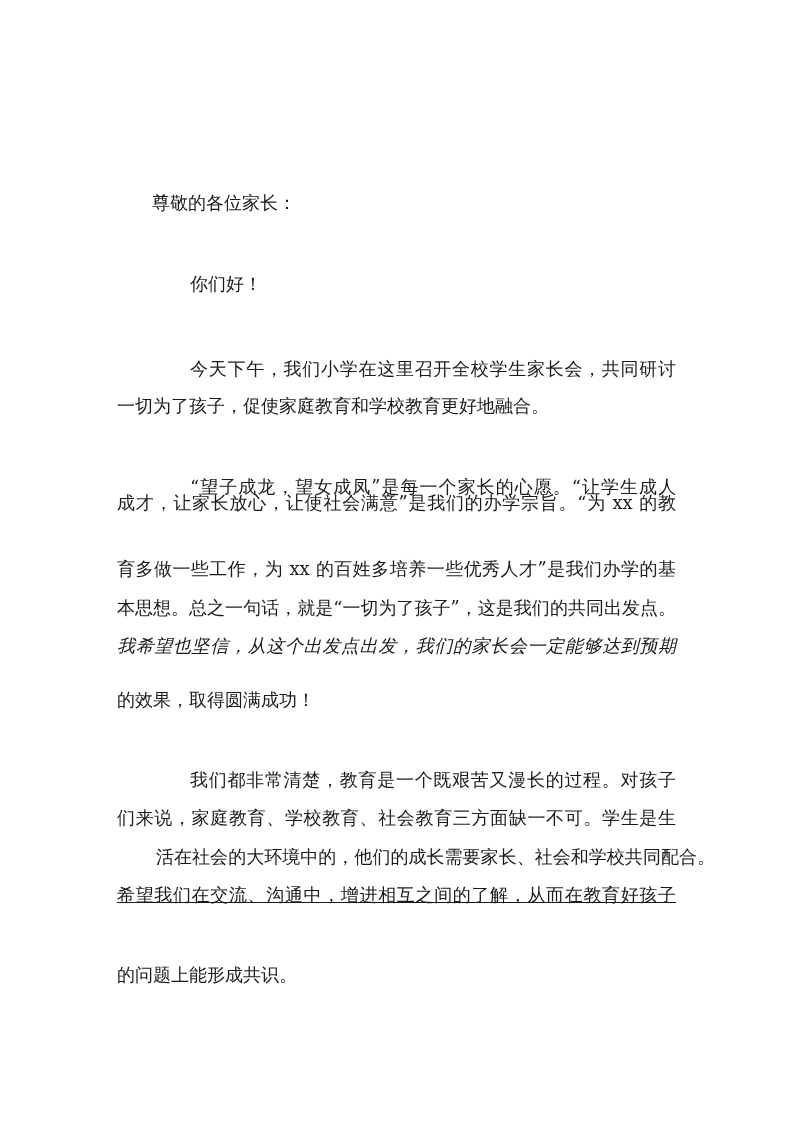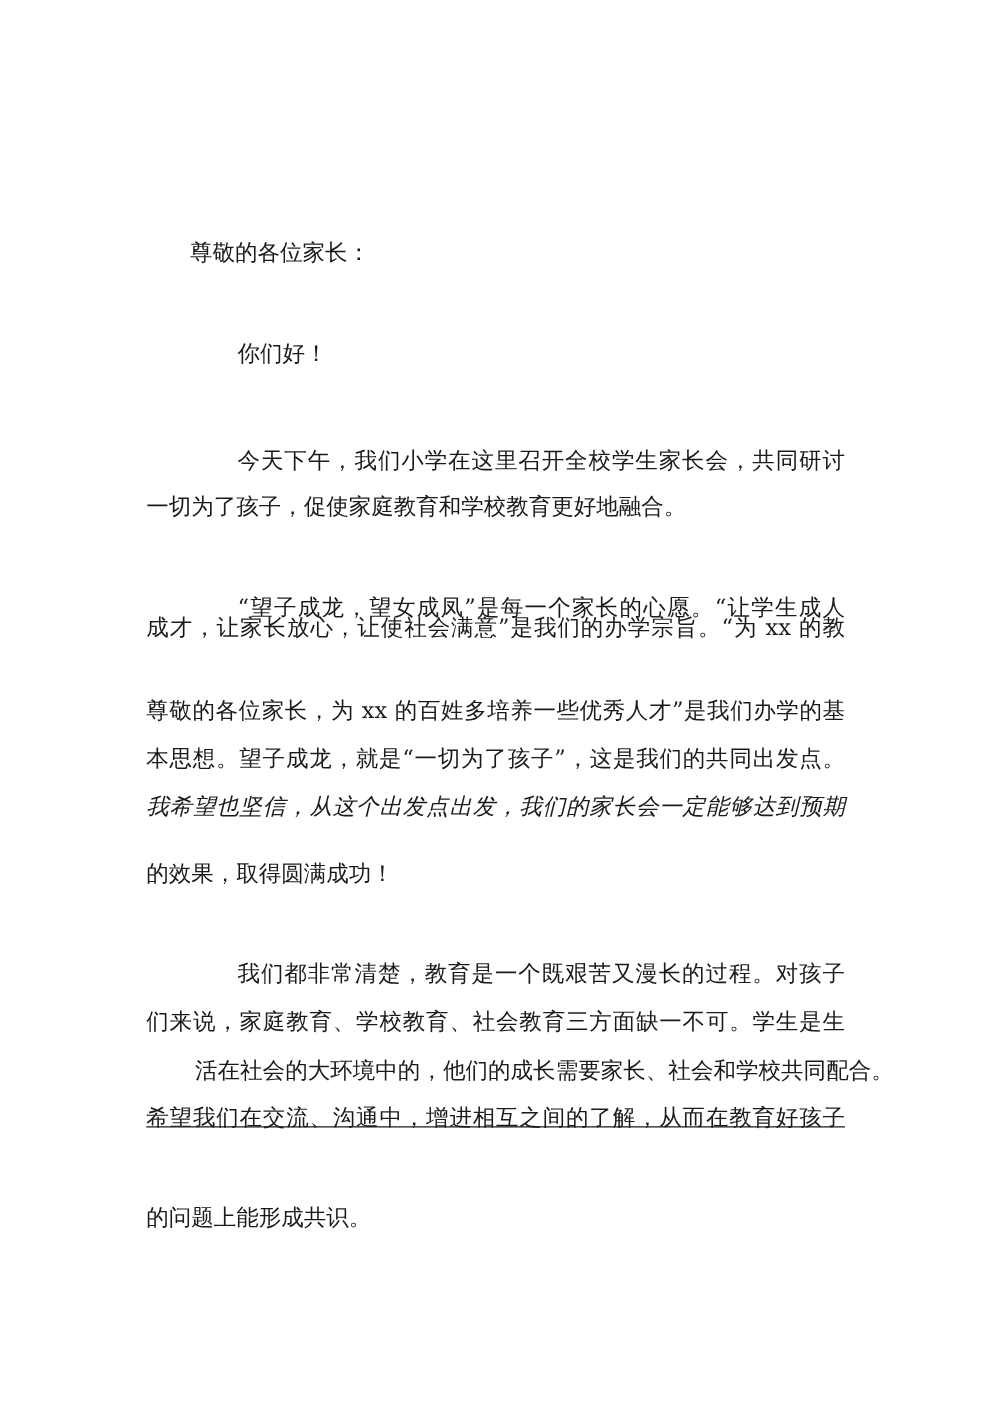--- a/index.html
+++ b/index.html
@@ -62,22 +62,22 @@
   <div class="line greeting" style="top:272px;">你们好！</div>
 
   <div>
     <div class="line indent" style="top:357px;">今天下午，我们小学在这里召开全校学生家长会，共同研讨</div>
     <div class="line last" style="top:394px;">一切为了孩子，促使家庭教育和学校教育更好地融合。</div>
   </div>
 
   <div>
     <div class="line indent" style="top:463px;margin-top:12px;">“望子成龙，望女成凤”是每一个家长的心愿。“让学生成人</div>
     <div class="line" style="top:491px;">成才，让家长放心，让使社会满意”是我们的办学宗旨。“为 xx 的教</div>
-    <div class="line" style="top:557px;">尊敬的各位家长，为 xx 的百姓多培养一些优秀人才”是我们办学的基</div>
-    <div class="line" style="top:596px;">本思想。望子成龙，就是“一切为了孩子”，这是我们的共同出发点。</div>
+    <div class="line" style="top:557px;">育多做一些工作，为 xx 的百姓多培养一些优秀人才”是我们办学的基</div>
+    <div class="line" style="top:596px;">本思想。总之一句话，就是“一切为了孩子”，这是我们的共同出发点。</div>
     <div class="line" style="top:634px;font-style:italic;">我希望也坚信，从这个出发点出发，我们的家长会一定能够达到预期</div>
     <div class="line last" style="top:672px;margin-top:16px;">的效果，取得圆满成功！</div>
   </div>
 
   <div>
     <div class="line indent" style="top:768px;">我们都非常清楚，教育是一个既艰苦又漫长的过程。对孩子</div>
     <div class="line" style="top:806px;">们来说，家庭教育、学校教育、社会教育三方面缺一不可。学生是生</div>
     <div class="line" style="top:845px;margin-left:39px;">活在社会的大环境中的，他们的成长需要家长、社会和学校共同配合。</div>
     <div class="line" style="top:883px;text-decoration:underline;">希望我们在交流、沟通中，增进相互之间的了解，从而在教育好孩子</div>
     <div class="line last" style="top:921px;margin-top:42px;">的问题上能形成共识。</div>

